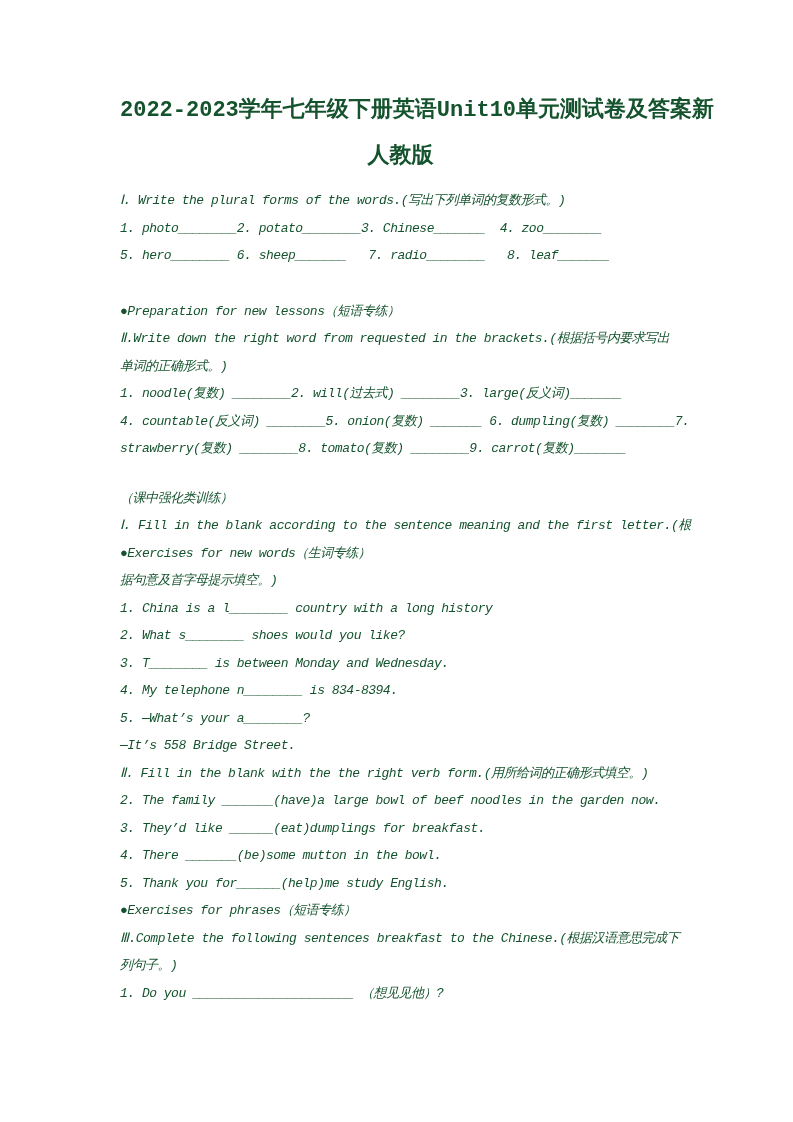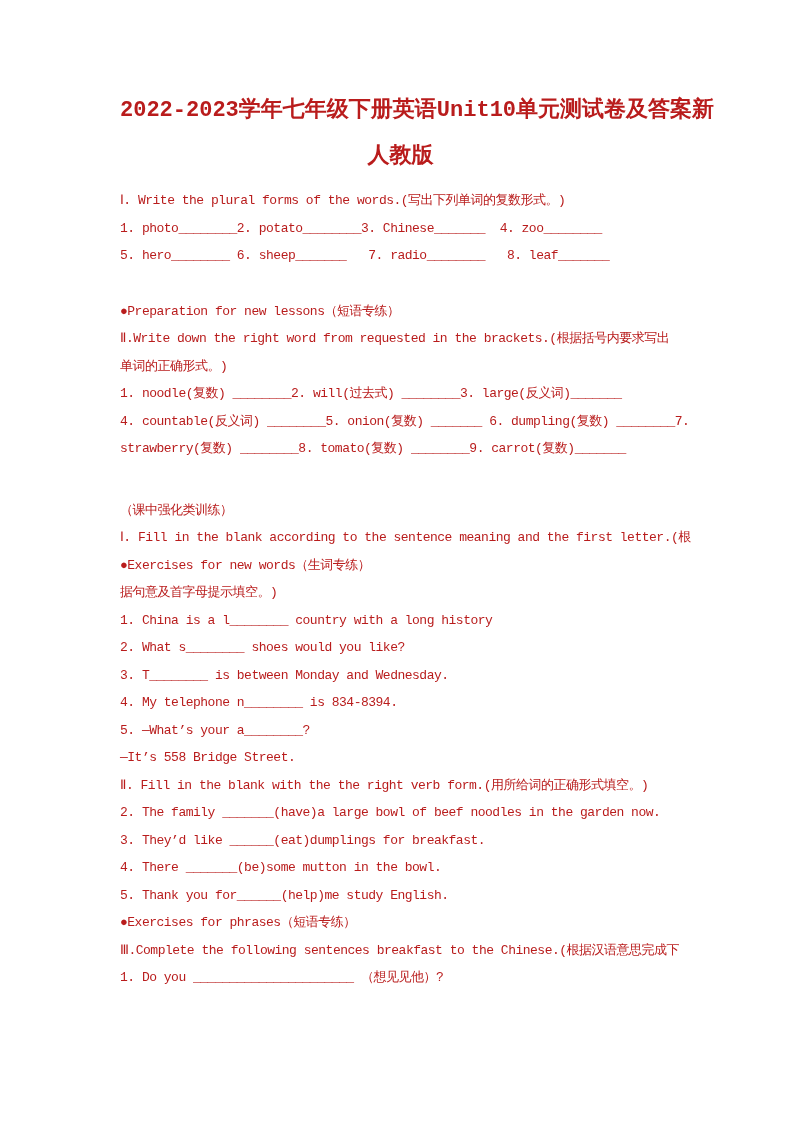--- a/index.html
+++ b/index.html
@@ -6,47 +6,48 @@
     margin: 0;
     padding: 0;
     background: #ffffff;
   }
   .page {
     position: relative;
     width: 793px;
     height: 1044px;
     box-sizing: border-box;
     background: #ffffff;
-    color: #b91c1c;
+    color: #14532d;
     padding: 88px 112px 0 120px;
     overflow: hidden;
     font-family: "Liberation Mono", "DejaVu Sans Mono", monospace;
     font-size: 13px;
     letter-spacing: -0.5px;
   }
   .title {
     text-align: center;
     font-weight: bold;
     font-size: 22px;
     line-height: 46px;
     letter-spacing: 0;
     white-space: nowrap;
   }
   .body-text {
     margin-top: 7px;
   }
   .line {
     line-height: 27.5px;
     white-space: pre;
+    font-style: italic;
   }
   .gap-large {
     margin-top: 28px;
   }
   .gap-mid {
-    margin-top: 34px;
+    margin-top: 22px;
   }
 </style>
 </head>
 <body>
 
 <div class="page">
 
   <div class="title">2022-2023学年七年级下册英语Unit10单元测试卷及答案新</div>
   <div class="title">人教版</div>
 
@@ -70,16 +71,17 @@
     <div class="line">4. My telephone n________ is 834-8394.</div>
     <div class="line">5. —What’s your a________?</div>
     <div class="line">—It’s 558 Bridge Street.</div>
     <div class="line">Ⅱ. Fill in the blank with the the right verb form.(用所给词的正确形式填空。)</div>
     <div class="line">2. The family _______(have)a large bowl of beef noodles in the garden now.</div>
     <div class="line">3. They’d like ______(eat)dumplings for breakfast.</div>
     <div class="line">4. There _______(be)some mutton in the bowl.</div>
     <div class="line">5. Thank you for______(help)me study English.</div>
     <div class="line">●Exercises for phrases（短语专练）</div>
     <div class="line">Ⅲ.Complete the following sentences breakfast to the Chinese.(根据汉语意思完成下</div>
+    <div class="line">列句子。)</div>
     <div class="line">1. Do you ______________________ （想见见他）?</div>
   </div>
 
 </div>
 
 </body></html>

